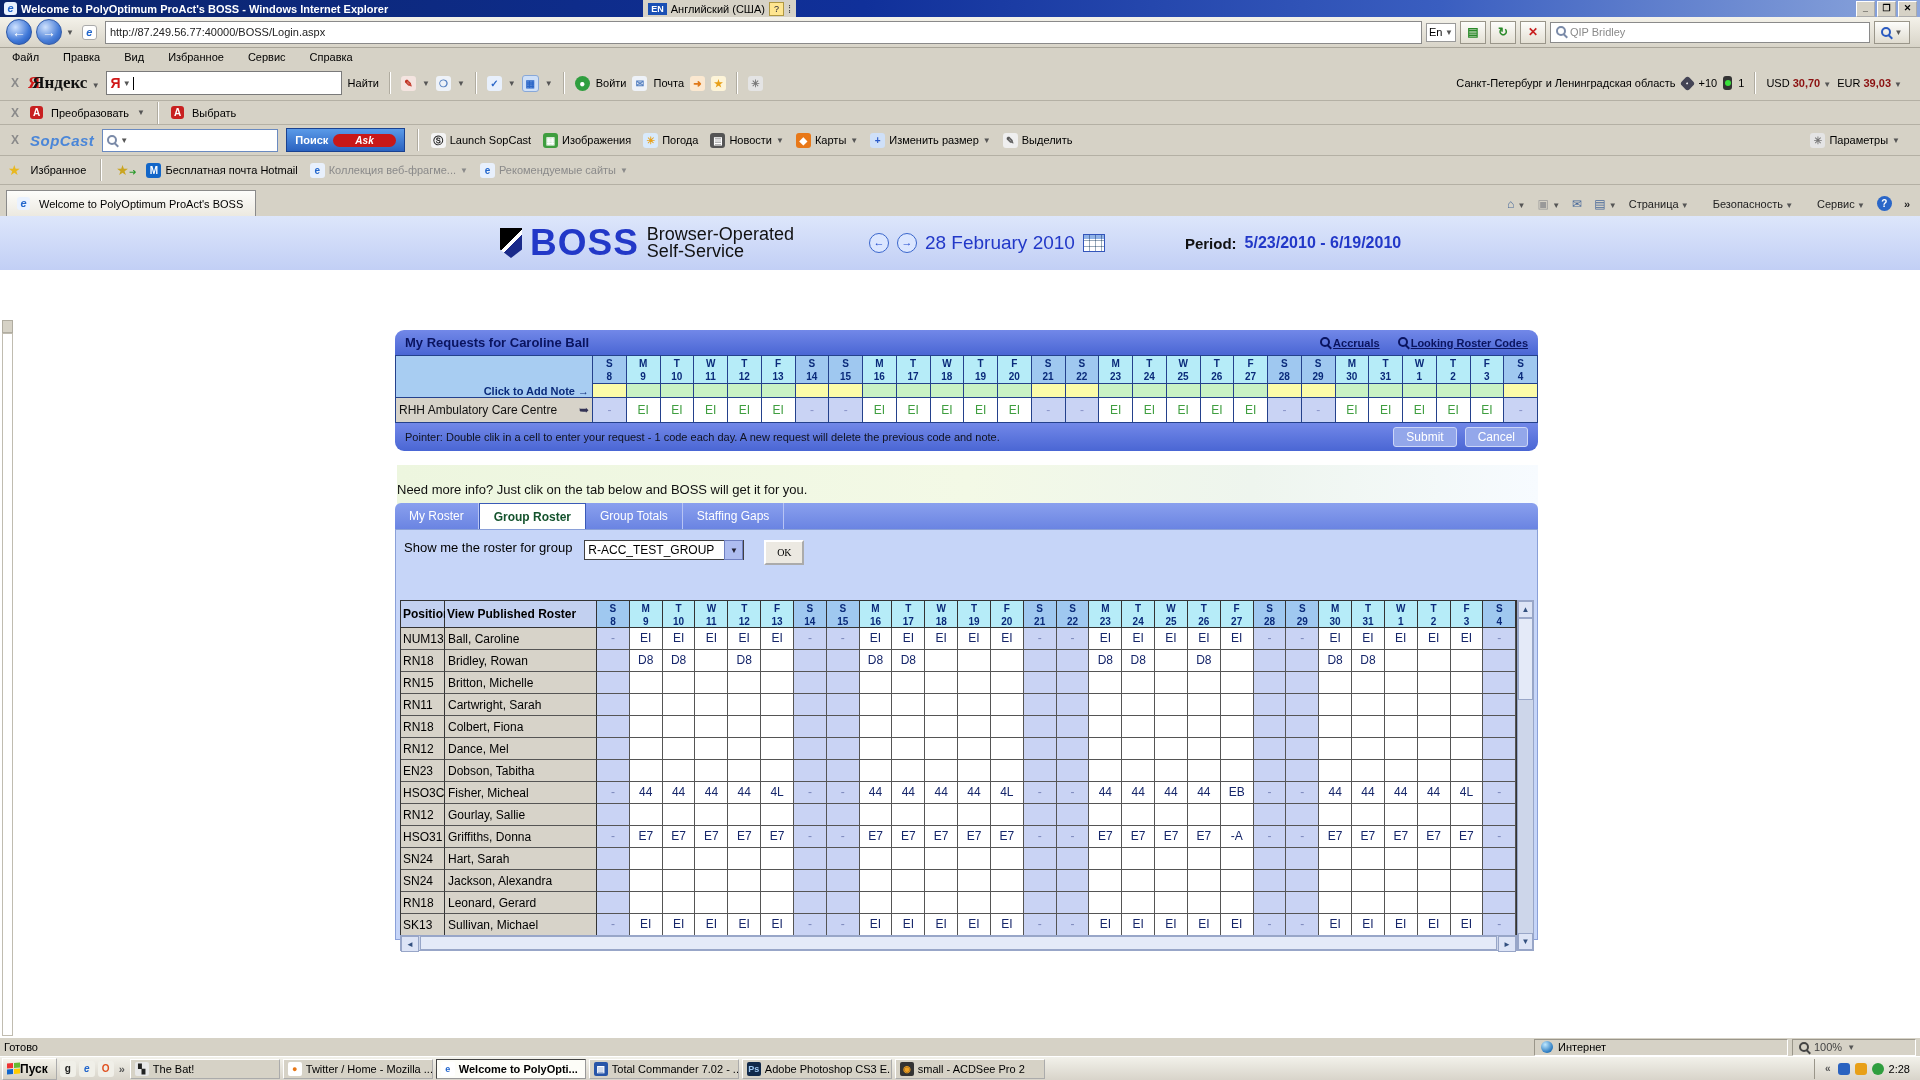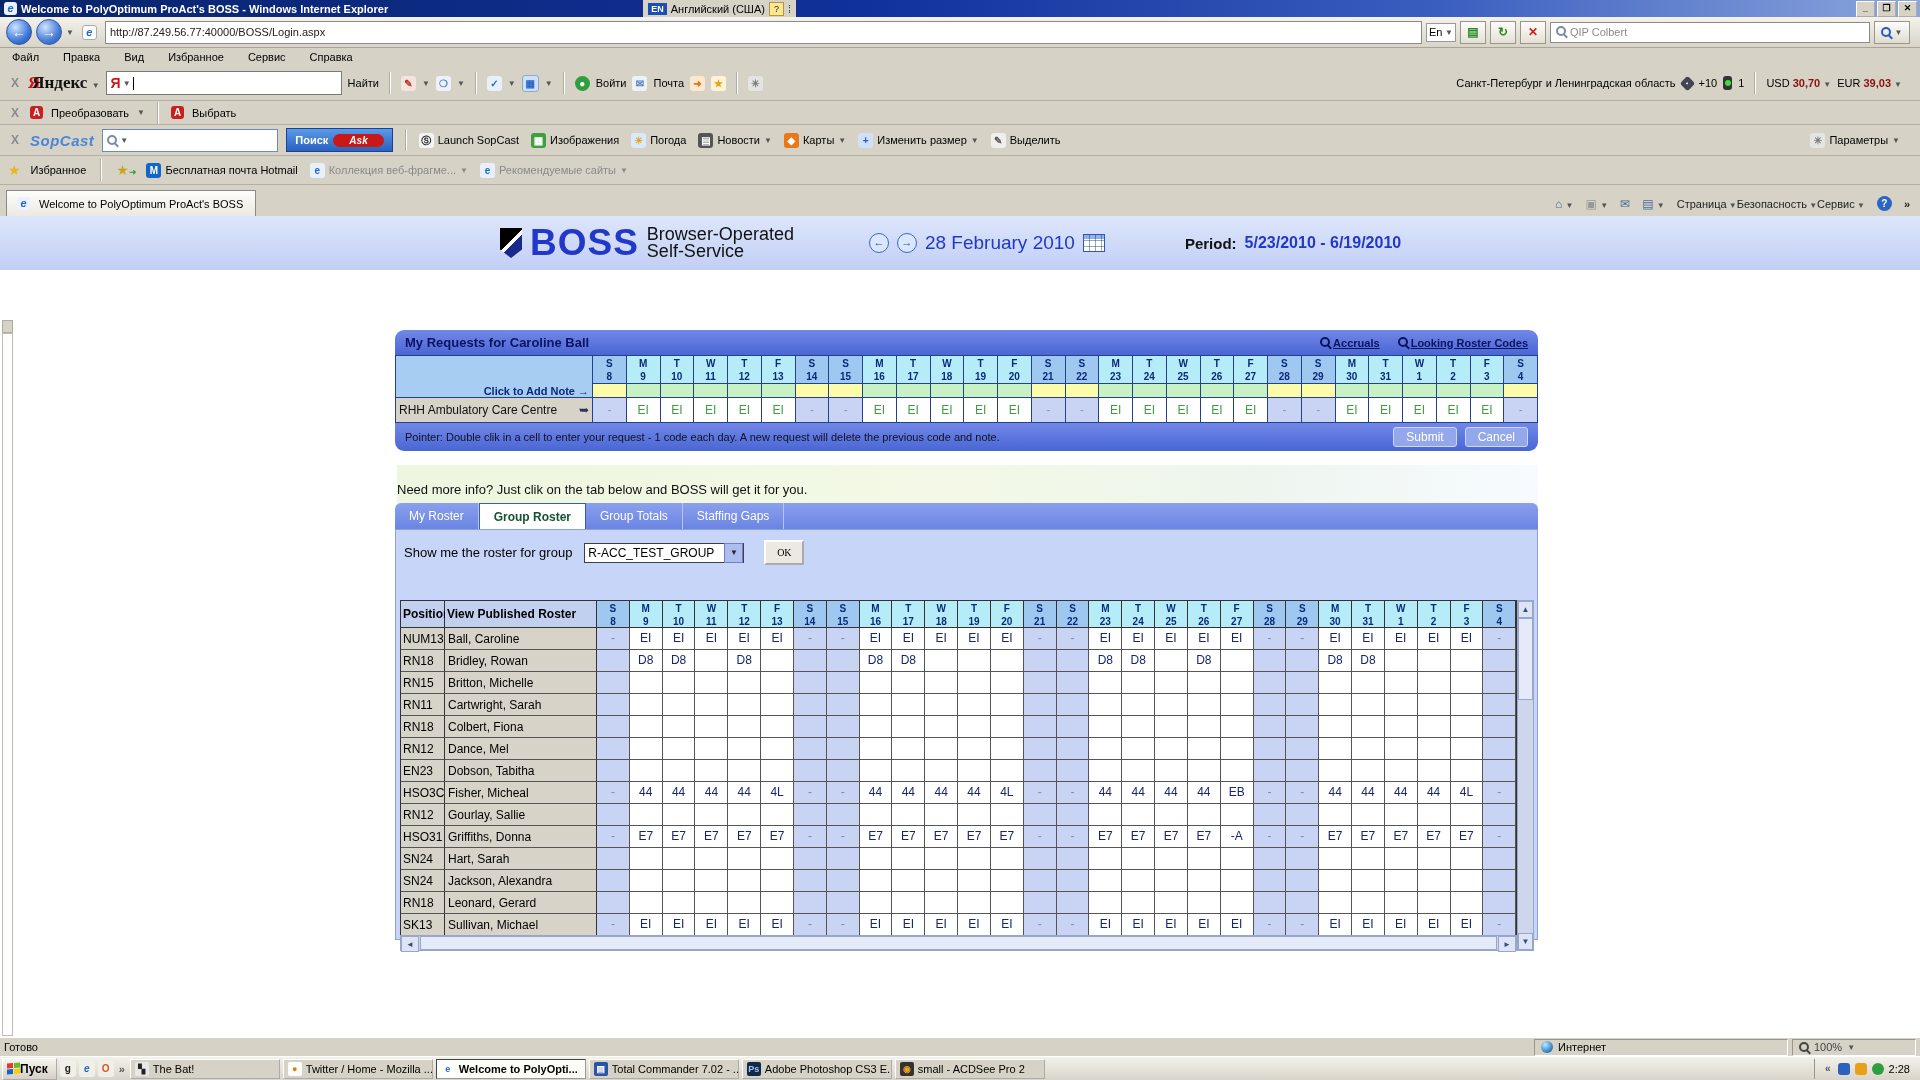--- a/index.html
+++ b/index.html
@@ -50,21 +50,21 @@
   .vdiv{width:1px;height:22px;background:#b0aca0;border-right:1px solid #fff;margin:0 4px;}
   .carr{font-size:8px;color:#555;}
   .yright{margin-left:auto;display:flex;align-items:center;gap:6px;padding-right:10px;}
   .money b{color:#8b1010;}
   .cbar{left:0;top:101px;width:1920px;height:24px;padding:0 8px;gap:8px;}
   .sbar{left:0;top:125px;width:1920px;height:31px;padding:0 8px;gap:8px;}
   .soplogo{font-weight:bold;font-style:italic;font-size:15px;color:#4a86d8;letter-spacing:.5px;}
   .sopsearch{width:170px;height:21px;background:#fff;border:1px solid #6a8ac0;display:flex;align-items:center;gap:3px;padding-left:4px;color:#7a8aa8;}
   .askbtn{height:22px;background:linear-gradient(#5a9ae8,#2a62c0);border:1px solid #1a4290;color:#fff;font-weight:bold;
           display:flex;align-items:center;gap:5px;padding:0 8px;}
-  .askoval{background:#c81818;border-radius:8px;padding:1px 16px;font-style:italic;font-size:10px;}
+  .askoval{background:#c81818;border-radius:8px;padding:1px 22px;font-style:italic;font-size:10px;}
   .sopitem{display:flex;align-items:center;gap:4px;}
   .params{margin-left:auto;display:flex;align-items:center;gap:4px;padding-right:12px;}
   
   .fbar{left:0;top:156px;width:1920px;height:29px;padding:0 8px;gap:10px;}
   .star{color:#e8b820;font-size:14px;}
   .gold{color:#caa520;}
   .tabrow{left:0;top:185px;width:1920px;height:31px;background:#d6d2c6;border-bottom:1px solid #8a8a8a;display:flex;align-items:flex-end;}
   .ietab{width:250px;height:26px;background:linear-gradient(#fdfdfb,#ece9e0);border:1px solid #8a8a8a;border-bottom:none;
          display:flex;align-items:center;gap:5px;margin-left:6px;padding:0 6px;box-sizing:border-box;}
   .tabicons{margin-left:auto;display:flex;align-items:center;gap:12px;padding:0 10px 5px 0;color:#222;}
@@ -127,21 +127,21 @@
   .pbtn{background:#93a7ea;border:1px solid #ccd6f8;border-radius:3px;color:#fff;font-size:12px;padding:2px 12px;}
   
   .infostrip{left:397px;top:249px;width:1141px;height:49px;display:flex;align-items:center;font-size:13px;color:#101010;
              background:linear-gradient(90deg,#edf6df 0%,#f3f9e6 50%,#eef5ee 75%,#f7fbff 100%);}
   
   .panel2{left:395px;top:287px;width:1143px;height:437px;}
   .tabstrip{height:26px;display:flex;background:linear-gradient(#8aa0ee,#6a84e2);border-radius:6px 6px 0 0;}
   .rtab{padding:0 14px;display:flex;align-items:center;color:#fff;font-size:12px;border-right:1px solid #b8c4f4;}
   .rtab.active{background:#fff;color:#14532d;font-weight:bold;border:1px solid #3a5ab8;border-bottom:none;text-align:right;}
   .p2body{position:absolute;top:26px;left:0;right:0;bottom:0;background:#c6d5f8;border:1px solid #8aa0d8;box-sizing:border-box;}
-  .grouprow{position:absolute;top:10px;left:8px;display:flex;align-items:center;font-size:13px;}
+  .grouprow{position:absolute;top:10px;left:8px;display:flex;font-size:13px;}
   .selbox{margin-left:12px;width:160px;height:20px;background:#fff;border:1px solid #404040;display:flex;align-items:center;
           font-size:12px;padding-left:3px;box-sizing:border-box;}
   .selarrow{width:17px;height:18px;background:#aebdf0;border:1px solid #7080c0;margin-left:auto;display:flex;
             align-items:center;justify-content:center;font-size:8px;color:#223;}
   .okbtn{margin-left:20px;width:36px;height:21px;background:#ece9e2;border:2px outset #fff;font-size:10px;
          display:flex;align-items:center;justify-content:center;font-family:Liberation Serif, serif;}
   .rtable{position:absolute;left:4px;top:70px;width:1117px;border:1px solid #333;box-sizing:border-box;background:#fff;}
   .rhead{display:flex;height:27px;}
   .rth{background:#c2d0f0;font-weight:bold;font-size:12px;display:flex;align-items:center;padding-left:2px;
        border-right:1px solid #333;border-bottom:1px solid #333;box-sizing:border-box;}
@@ -221,21 +221,21 @@
     </span>
     <span class="enmini">
       <span>En</span>
       <span class="carr">▼</span>
     </span>
     <span class="abtn" style="color:#2a8a2a;">▤</span>
     <span class="abtn" style="color:#2a8a2a;">↻</span>
     <span class="abtn" style="color:#c82020;">✕</span>
     <span class="qipbox">
       <span class="magwrap"><span class="mag"></span></span>
-      <span>QIP Colbert</span>
+      <span>QIP Bridley</span>
     </span>
     <span class="magbtn">
       <span class="mag"></span>
       <span class="carr">▼</span>
     </span>
   </div>
 
   <div class="abs menubar" id="menu-items">
       <span>Файл</span>
       <span>Правка</span>
@@ -375,21 +375,21 @@
   <div class="abs tabrow">
     <span class="ietab">
       <span class="ie-ico">e</span>
       <span>Welcome to PolyOptimum ProAct's BOSS</span>
     </span>
     <span class="tabicons">
       <span class="cmdico">⌂ <span class="carr">▼</span></span>
       <span class="cmdico" style="color:#999;">▣ <span class="carr">▼</span></span>
       <span class="cmdico">✉</span>
       <span class="cmdico">▤ <span class="carr">▼</span></span>
-      <span id="cmd-menus" style="display:flex;gap:0;">
+      <span id="cmd-menus" style="display:flex;gap:24px;">
           <span><span>Страница</span><span class="carr"> ▼</span></span>
           <span><span>Безопасность</span><span class="carr"> ▼</span></span>
           <span><span>Сервис</span><span class="carr"> ▼</span></span>
         </span>
       <span class="tbico" style="background:#2a66c8;color:#fff;border-radius:50%;">?</span>
       <span style="font-weight:bold;">»</span>
     </span>
   </div>
 
   <div class="abs content">

